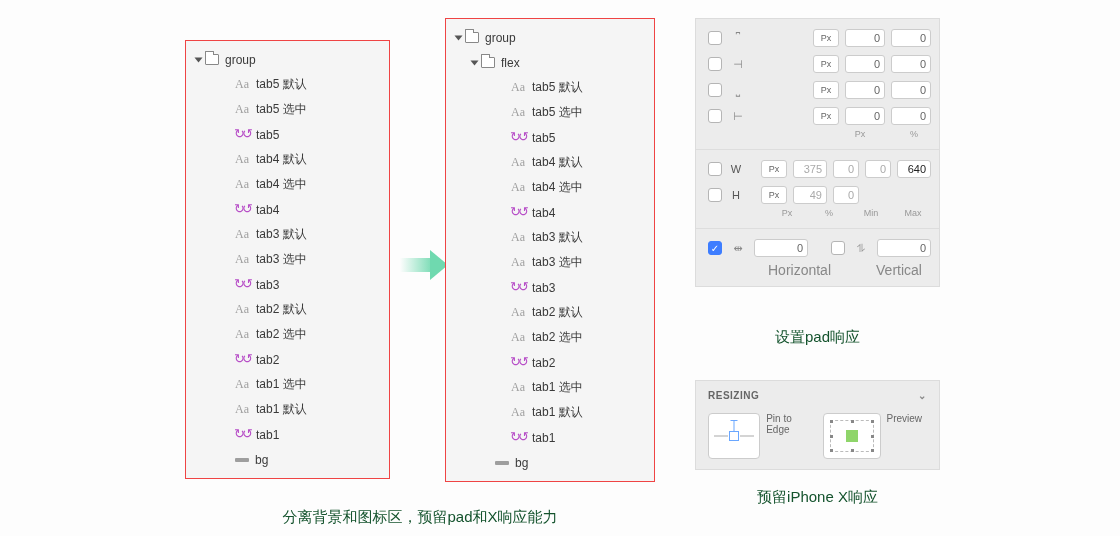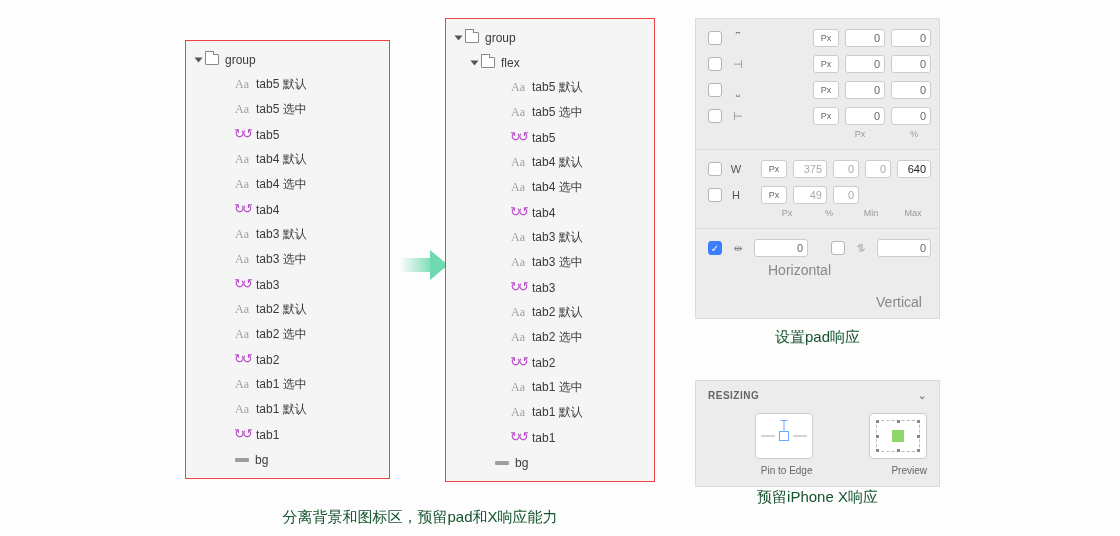--- a/index.html
+++ b/index.html
@@ -231,21 +231,21 @@
 
 .dim-letter { width: 16px; text-align: center; color: #555; }
 
 .align-labels {
   display: flex;
   font-size: 14px;
   color: #888;
   padding: 1px 10px 8px 34px;
 }
 .align-labels span:first-child { flex: 1; text-align: center; }
-.align-labels span:last-child { width: 60px; text-align: center; margin-top: 32px; }
+.align-labels span:last-child { width: 60px; text-align: center; }
 
 
 .res-head {
   display: flex;
   align-items: center;
   height: 28px;
   padding: 0 12px;
   letter-spacing: 0.5px;
   font-size: 10px;
   font-weight: 600;
@@ -254,22 +254,22 @@
 .res-head .chev { margin-left: auto; color: #888; font-size: 10px; }
 
 .res-body {
   display: flex;
   gap: 10px;
   padding: 4px 12px 4px 12px;
 }
 .res-cell {
   flex: 1;
   display: flex;
-  flex-direction: column;
-  align-items: flex-end;
+  flex-direction: row;
+  align-items: flex-start;
   gap: 6px;
 }
 .res-tile {
   width: 58px; height: 46px;
   border: 1px solid #ccc;
   border-radius: 4px;
   background: #fff;
   position: relative;
 }
 .res-lbl { font-size: 10px; color: #666; }

